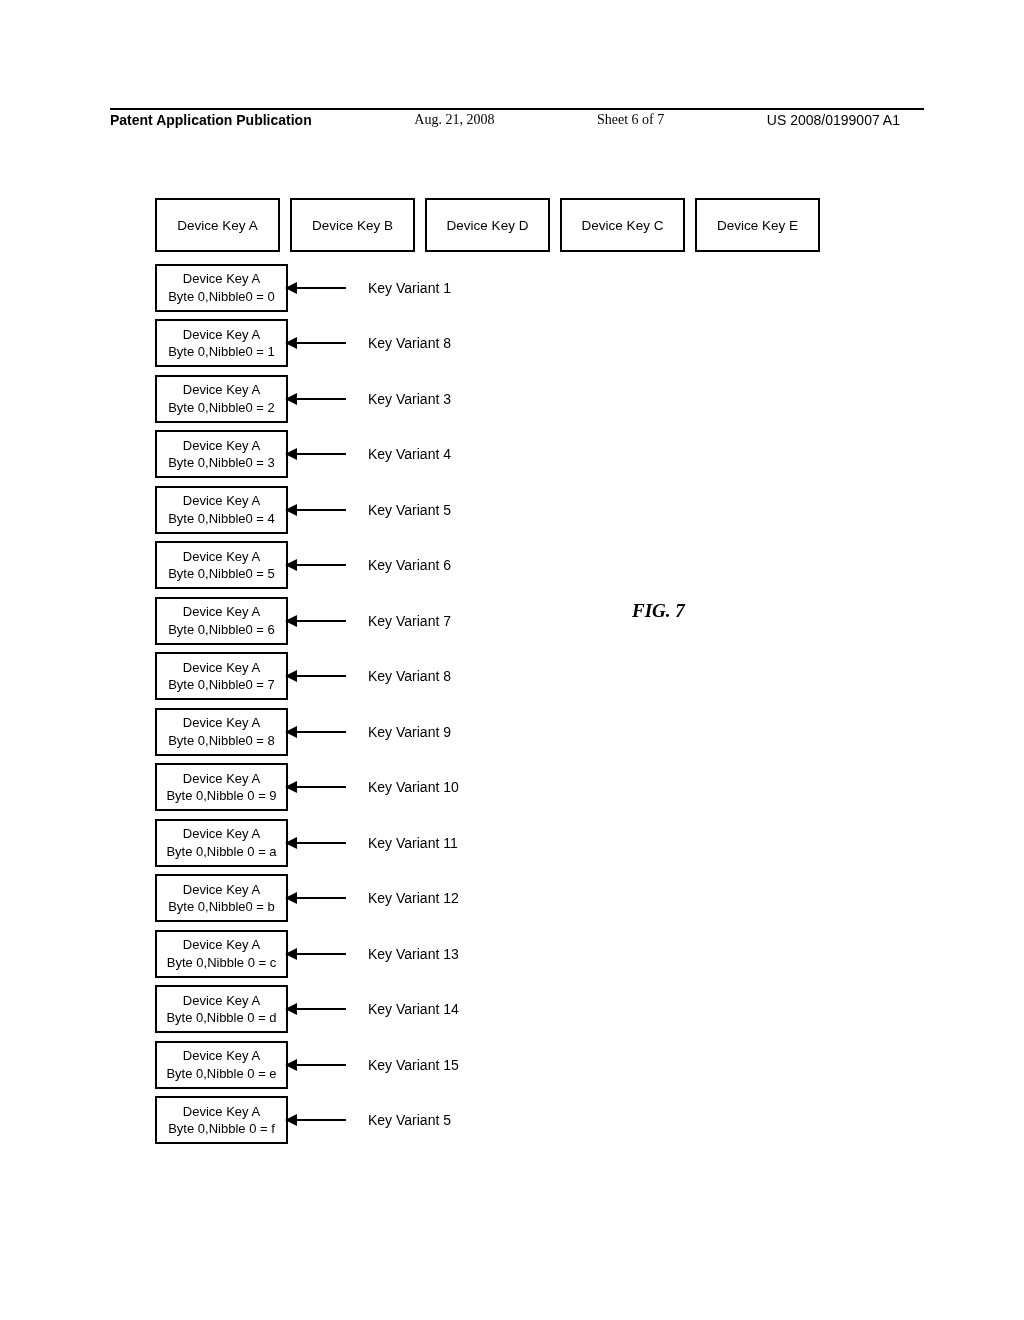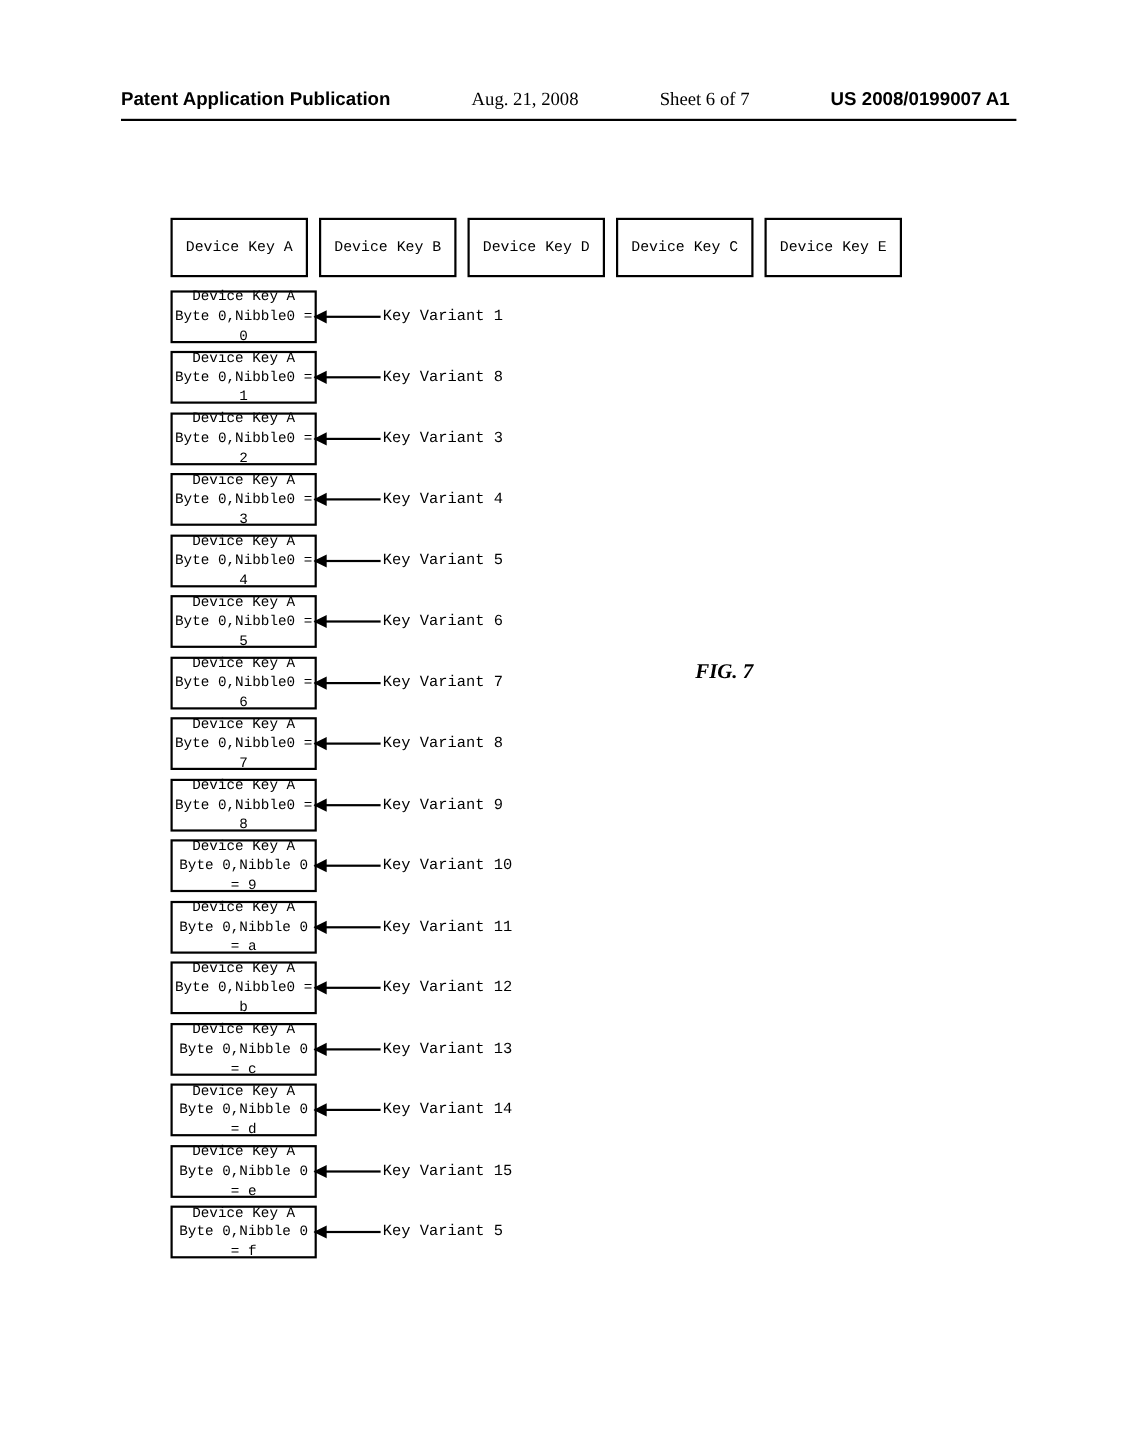--- a/index.html
+++ b/index.html
@@ -7,43 +7,42 @@
       font-family: Arial, Helvetica, sans-serif;
       background: #fff;
       width: 1024px;
       height: 1320px;
       position: relative;
     }
     .page-header {
       position: absolute;
       top: 80px;
       left: 110px;
-      right: 106px;
+      right: 124px;
       display: flex;
       justify-content: space-between;
       align-items: flex-end;
-      font-size: 17px;
+      font-size: 14px;
     }
     .page-header .pub-label { font-weight: bold; }
     .page-header .date { font-family: 'Times New Roman', serif; }
     .page-header .sheet { font-family: 'Times New Roman', serif; }
-    .page-header .pub-number { font-weight: bold; }
+    .page-header .pub-number { font-weight: normal; margin-top: 32px; }
     .header-rule {
       position: absolute;
       top: 108px;
       left: 110px;
       right: 100px;
       height: 2px;
       background: #000;
     }
     .diagram {
       position: absolute;
       top: 198px;
       left: 155px;
-      font-family: Liberation Mono, monospace;
     }
     .key-row {
       display: flex;
       gap: 10px;
     }
     .key-box {
       border: 2px solid #000;
       width: 125px;
       height: 54px;
       display: flex;
@@ -83,21 +82,21 @@
       content: '';
       position: absolute;
       left: -1px;
       top: -5px;
       border-right: 12px solid #000;
       border-top: 6px solid transparent;
       border-bottom: 6px solid transparent;
     }
     .variant-label {
       font-size: 14px;
-      margin-left: 2px;
+      margin-left: 22px;
     }
     .fig-label {
       position: absolute;
       top: 600px;
       left: 632px;
       font-family: 'Times New Roman', serif;
       font-style: italic;
       font-weight: bold;
       font-size: 19px;
     }

